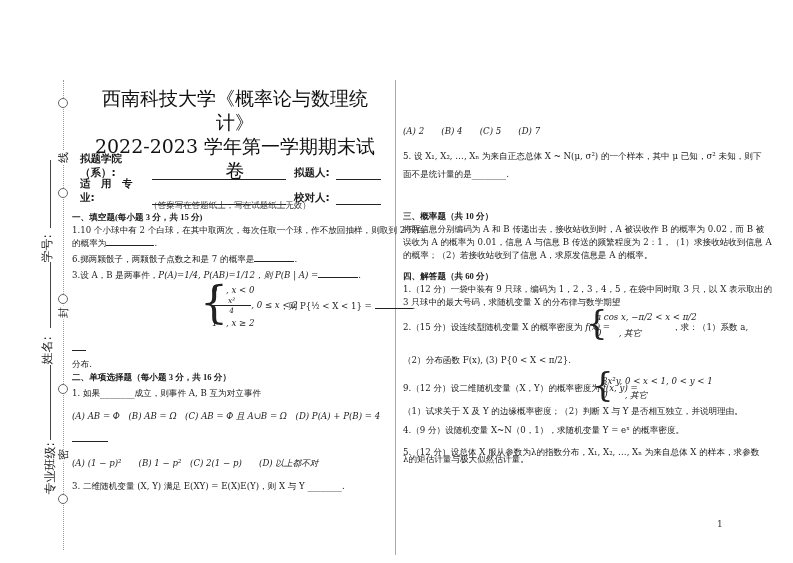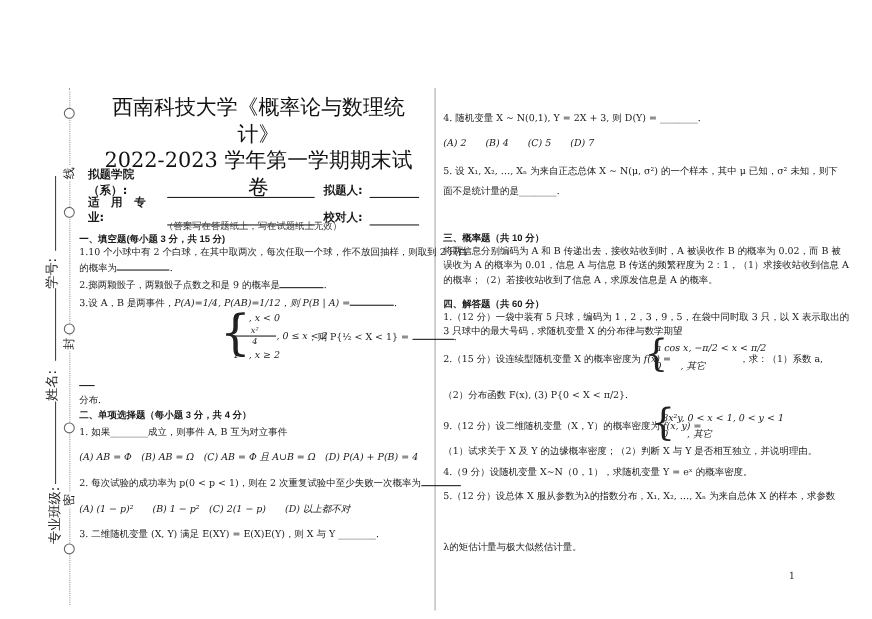--- a/index.html
+++ b/index.html
@@ -19,21 +19,21 @@
 
   
   .title { position: absolute; left: 90px; top: 86px; width: 290px; text-align: center; font-size: 19px; line-height: 24px; color: #111; }
   .info-row { position: absolute; left: 80px; font-size: 10.5px; font-weight: bold; font-family: "DejaVu Sans", sans-serif; display: flex; align-items: flex-end; }
   .info-row .lbl { width: 72px; }
   .info-row .blank { display: inline-block; border-bottom: 1px solid #222; height: 12px; }
   .info-row .lbl2 { margin-left: 8px; width: 42px; }
   .note { position: absolute; left: 80px; width: 300px; top: 200px; text-align: center; font-size: 8.5px; color: #333; }
 
   .txt { position: absolute; font-size: 8.6px; line-height: 13px; color: #1a1a1a; white-space: nowrap; }
-  .sec { font-weight: bold; font-family: Liberation Sans, sans-serif; font-size: 8.6px; }
+  .sec { font-weight: bold; font-family: Liberation Serif, serif; font-size: 8.6px; }
   .blank-ln { display: inline-block; border-bottom: 1px solid #222; height: 9px; vertical-align: baseline; }
   .math { font-style: italic; font-family: "DejaVu Serif", serif; }
   .brace { position: absolute; font-size: 34px; line-height: 34px; font-weight: 100; color: #222; }
   .frac { display: inline-block; text-align: center; vertical-align: middle; font-size: 7.5px; line-height: 9px; }
   .frac .num { display: block; border-bottom: 1px solid #222; padding: 0 16px; }
   .frac .den { display: block; }
   .pgno { position: absolute; left: 717px; top: 519px; font-size: 9px; color: #333; }
 </style>
 </head>
 <body>
@@ -74,64 +74,63 @@
     <span class="lbl">适　用　专　业:</span>
     <span class="blank" style="width:134px"></span>
     <span class="lbl2">校对人:</span>
     <span class="blank" style="width:45px"></span>
   </div>
   <div class="note">（答案写在答题纸上，写在试题纸上无效）</div>
 
   <div class="txt sec" style="left:72px;top:211px">一、填空题(每小题 3 分，共 15 分)</div>
   <div class="txt" style="left:72px;top:224px">1.10 个小球中有 2 个白球，在其中取两次，每次任取一个球，作不放回抽样，则取到 2 只白</div>
   <div class="txt" style="left:72px;top:237px"><span>的概率为</span><span class="blank-ln" style="width:48px"></span>.</div>
-  <div class="txt" style="left:72px;top:253px"><span>2.掷两颗骰子，两颗骰子点数之和是 9 的概率是</span><span class="blank-ln" style="width:40px"></span>.</div>
+  <div class="txt" style="left:72px;top:253px"><span>6.掷两颗骰子，两颗骰子点数之和是 7 的概率是</span><span class="blank-ln" style="width:40px"></span>.</div>
   <div class="txt" style="left:72px;top:269px"><span>3.设 A，B 是两事件，</span><span class="math">P(A)=1/4, P(AB)=1/12，则 P(B | A) =</span><span class="blank-ln" style="width:40px"></span>.</div>
 
   <div class="brace" style="left:200px;top:281px;font-size:44px;line-height:44px">{</div>
   <div class="txt math" style="left:212px;top:284px">0　, x &lt; 0</div>
   <div class="txt math" style="left:212px;top:296px"><span class="frac"><span class="num">x²</span><span class="den">4</span></span><span>, 0 ≤ x &lt; 2</span></div>
   <div class="txt math" style="left:212px;top:317px">1　, x ≥ 2</div>
   <div class="txt" style="left:280px;top:300px"><span>，则 P{½ &lt; X &lt; 1} =</span> <span class="blank-ln" style="width:38px"></span>.</div>
 
   <div class="txt" style="left:72px;top:342px"><span class="blank-ln" style="width:14px"></span></div>
   <div class="txt" style="left:72px;top:358px">分布.</div>
 
-  <div class="txt sec" style="left:72px;top:371px">二、单项选择题（每小题 3 分，共 4 分）</div>
+  <div class="txt sec" style="left:72px;top:371px">二、单项选择题（每小题 3 分，共 16 分）</div>
   <div class="txt" style="left:72px;top:387px">1. 如果________成立，则事件 A, B 互为对立事件</div>
   <div class="txt math" style="left:72px;top:410px">(A) AB = Φ　(B) AB = Ω　(C) AB = Φ 且 A∪B = Ω　(D) P(A) + P(B) = 4</div>
-  <div class="txt" style="left:72px;top:433px"><span>2. 每次试验的成功率为 p(0 &lt; p &lt; 1)，则在 2 次重复试验中至少失败一次概率为</span><span class="blank-ln" style="width:36px"></span></div>
+  <div class="txt" style="left:72px;top:433px"><span class="blank-ln" style="width:36px"></span></div>
   <div class="txt math" style="left:72px;top:457px">(A) (1 − p)²　　(B) 1 − p²　(C) 2(1 − p)　　(D) 以上都不对</div>
   <div class="txt" style="left:72px;top:480px">3. 二维随机变量 (X, Y) 满足 E(XY) = E(X)E(Y)，则 X 与 Y ________.</div>
 
-  <div class="txt" style="left:403px;top:102px">4. 随机变量 X ~ N(0,1), Y = 2X + 3, 则 D(Y) = ________.</div>
   <div class="txt math" style="left:403px;top:125px">(A) 2　　(B) 4　　(C)  5　　(D) 7</div>
   <div class="txt" style="left:403px;top:150px">5. 设 X₁, X₂, …, Xₙ 为来自正态总体 X ~ N(μ, σ²) 的一个样本，其中 μ 已知，σ² 未知，则下</div>
   <div class="txt" style="left:403px;top:168px">面不是统计量的是________.</div>
 
   <div class="txt sec" style="left:403px;top:210px">三、概率题（共 10 分）</div>
   <div class="txt" style="left:403px;top:223px">将两信息分别编码为 A 和 B 传递出去，接收站收到时，A 被误收作 B 的概率为 0.02，而 B 被</div>
   <div class="txt" style="left:403px;top:236px">误收为 A 的概率为 0.01，信息 A 与信息 B 传送的频繁程度为 2：1，（1）求接收站收到信息 A</div>
   <div class="txt" style="left:403px;top:249px">的概率；（2）若接收站收到了信息 A，求原发信息是 A 的概率。</div>
 
   <div class="txt sec" style="left:403px;top:270px">四、解答题（共 60 分）</div>
-  <div class="txt" style="left:403px;top:283px">1.（12 分）一袋中装有 5 只球，编码为 1，2，3，9，5，在袋中同时取 3 只，以 X 表示取出的</div>
+  <div class="txt" style="left:403px;top:283px">1.（12 分）一袋中装有 9 只球，编码为 1，2，3，4，5，在袋中同时取 3 只，以 X 表示取出的</div>
   <div class="txt" style="left:403px;top:296px">3 只球中的最大号码，求随机变量 X 的分布律与数学期望</div>
 
   <div class="txt" style="left:403px;top:321px"><span>2.（15 分）设连续型随机变量 X 的概率密度为</span> <span class="math">f(x) =</span></div>
   <div class="brace" style="left:586px;top:305px">{</div>
   <div class="txt math" style="left:596px;top:311px">a cos x, −π/2 &lt; x &lt; π/2</div>
   <div class="txt math" style="left:596px;top:327px">0　　, 其它</div>
   <div class="txt" style="left:672px;top:321px">，求：（1）系数 a,</div>
   <div class="txt" style="left:403px;top:354px">（2）分布函数 F(x), (3) P{0 &lt; X &lt; π/2}.</div>
 
   <div class="txt" style="left:403px;top:382px"><span>9.（12 分）设二维随机变量（X，Y）的概率密度为</span> <span class="math">f(x, y) =</span></div>
   <div class="brace" style="left:592px;top:367px">{</div>
   <div class="txt math" style="left:602px;top:375px">8x²y, 0 &lt; x &lt; 1, 0 &lt; y &lt; 1</div>
   <div class="txt math" style="left:602px;top:389px">0　　, 其它</div>
   <div class="txt" style="left:403px;top:405px">（1）试求关于 X 及 Y 的边缘概率密度；（2）判断 X 与 Y 是否相互独立，并说明理由。</div>
 
   <div class="txt" style="left:403px;top:424px">4.（9 分）设随机变量 X~N（0，1），求随机变量 Y = eˣ 的概率密度。</div>
   <div class="txt" style="left:403px;top:446px">5.（12 分）设总体 X 服从参数为λ的指数分布，X₁, X₂, …, Xₙ 为来自总体 X 的样本，求参数</div>
-  <div class="txt" style="left:403px;top:492px">λ的矩估计量与极大似然估计量。</div>
+  <div class="txt" style="left:403px;top:453px">λ的矩估计量与极大似然估计量。</div>
 
   <div class="pgno">1</div>
 </div>
 
 </body></html>

